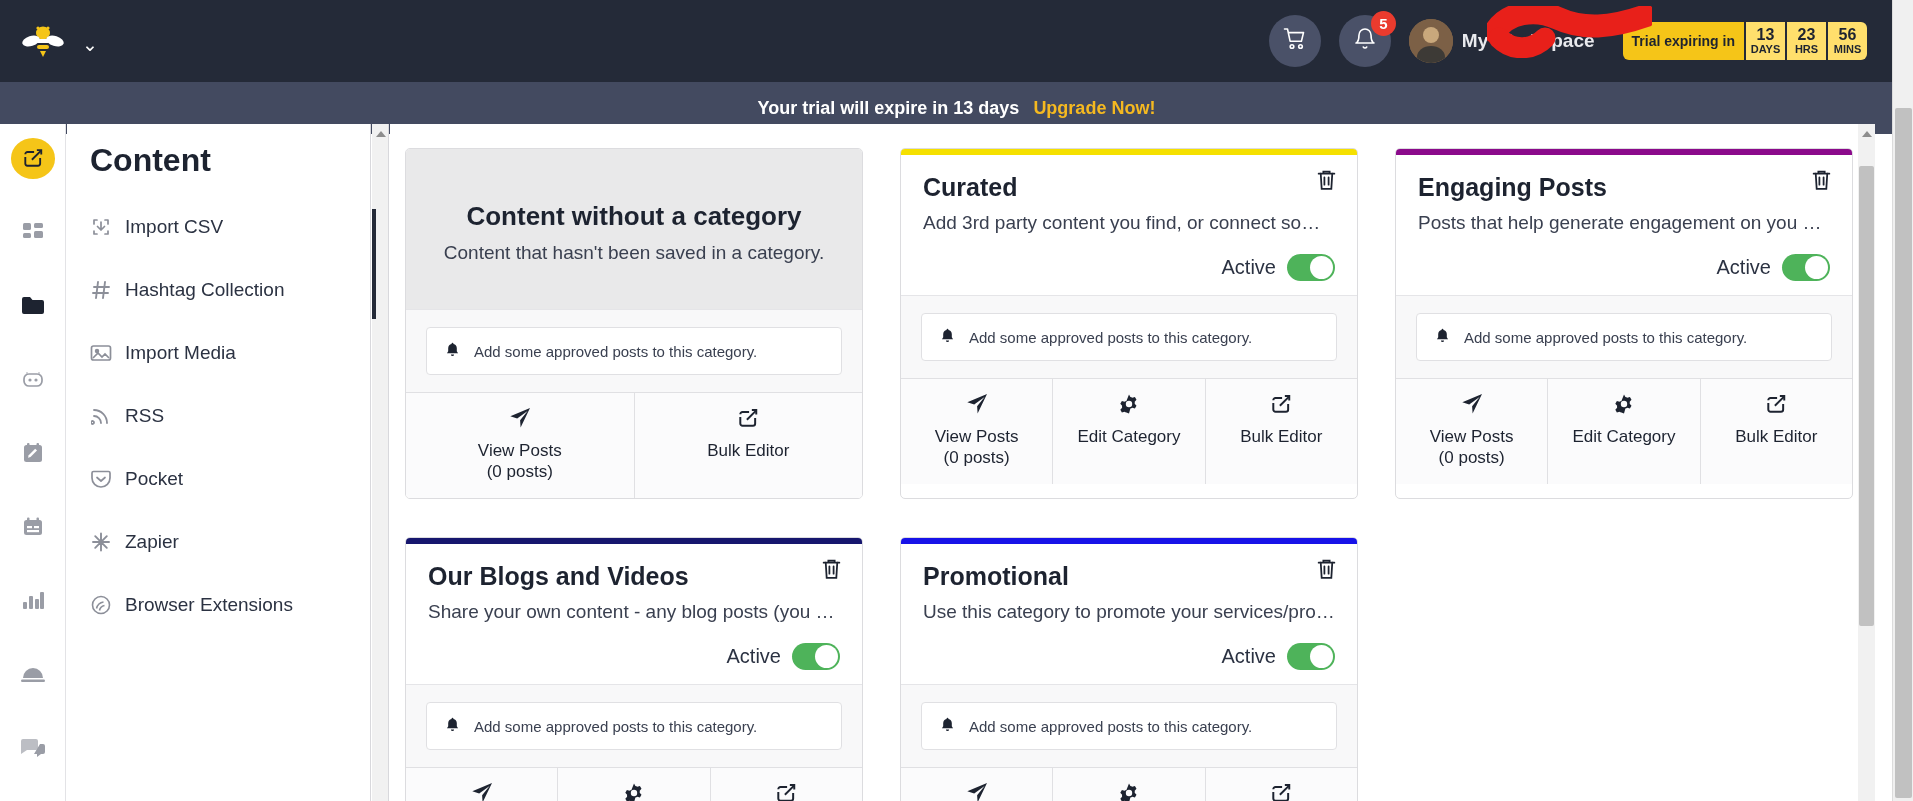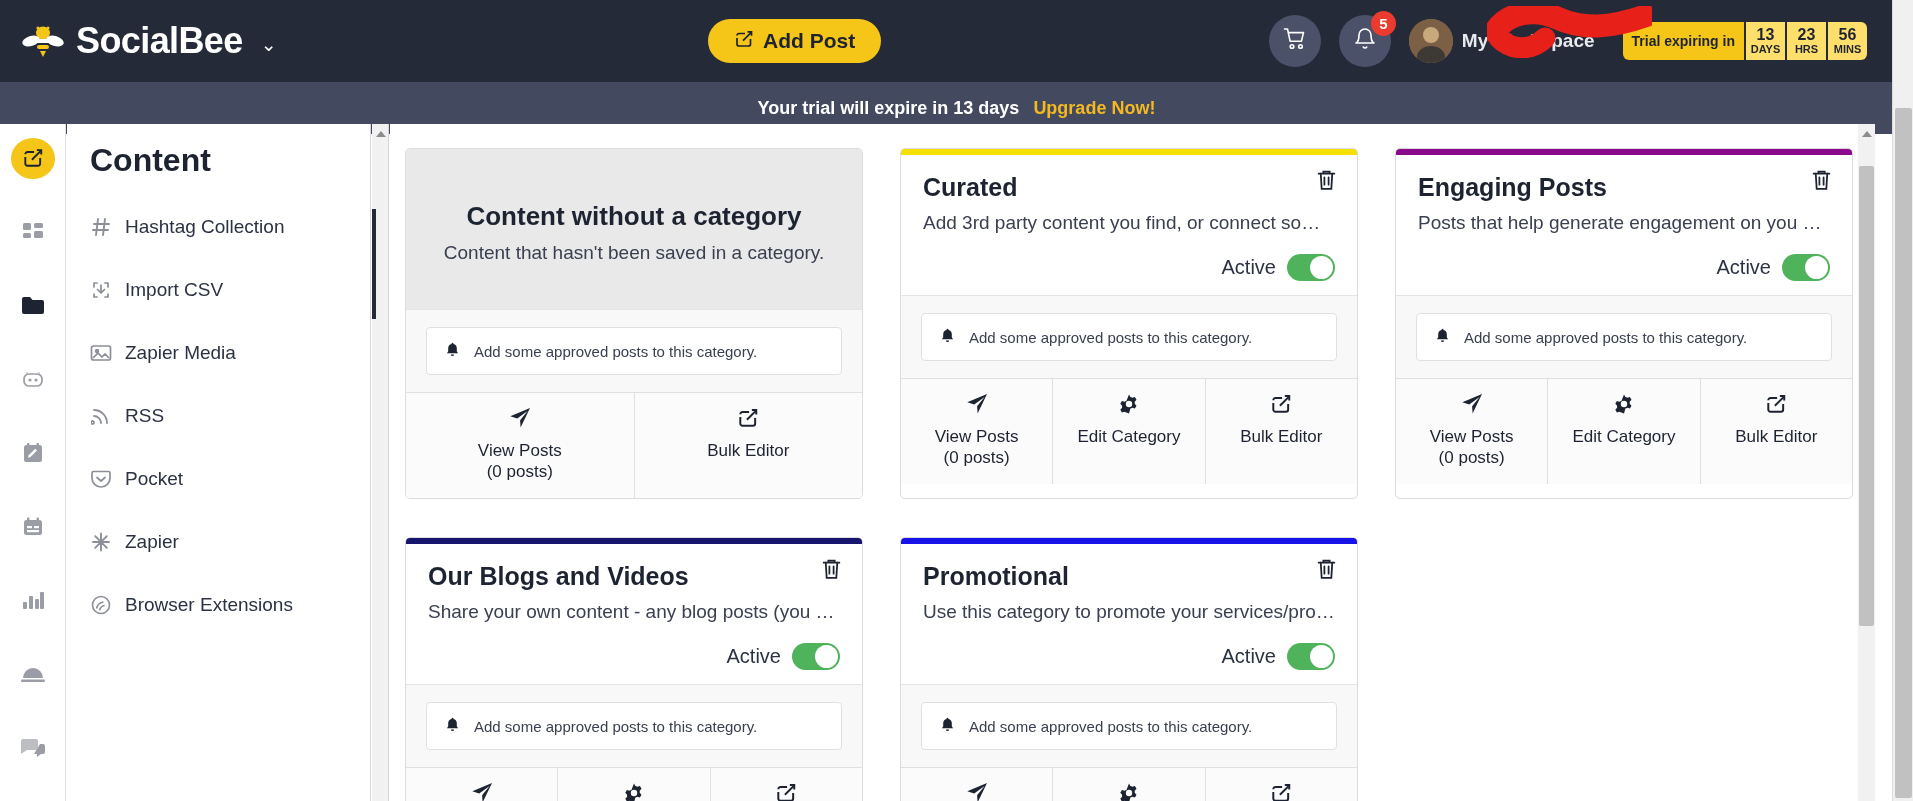--- a/index.html
+++ b/index.html
@@ -307,37 +307,23 @@
         <ellipse cx="21" cy="9" rx="7" ry="6.5" fill="#f5c518"></ellipse>
         <ellipse cx="9" cy="17" rx="9" ry="5" fill="#ffffff" transform="rotate(-18 9 17)"></ellipse>
         <ellipse cx="33" cy="17" rx="9" ry="5" fill="#ffffff" transform="rotate(18 33 17)"></ellipse>
         <rect x="14" y="15" width="14" height="4" rx="2" fill="#ffffff"></rect>
         <rect x="15" y="21" width="12" height="4" rx="2" fill="#f5c518"></rect>
         <path d="M18 27 L24 27 L21 33 Z" fill="#f5c518"></path>
         <circle cx="16" cy="4" r="1.6" fill="#f5c518"></circle>
         <circle cx="26" cy="4" r="1.6" fill="#f5c518"></circle>
       </svg>
     </span>
-    <span class="brand-name">SocialBee</span>
     <span class="brand-caret">⌄</span>
   </div>
 
-  <div class="addpost-wrap">
-    <button class="addpost">
-      <span>
-        <svg width="20" height="20" viewBox="0 0 20 20" fill="none" stroke="#1d2330" stroke-width="1.7">
-          <path d="M3 6.5a2 2 0 0 1 2-2h6"></path>
-          <path d="M16.5 10v5a2 2 0 0 1-2 2H5a2 2 0 0 1-2-2V9"></path>
-          <path d="M9 11.6 17.3 3.3"></path>
-            <path d="M13.5 2.8h4v4"></path>
-        </svg>
-      </span>
-      <span>Add Post</span>
-    </button>
-  </div>
 
   <div class="header-right">
     <div class="circle-btn" style="margin-right:18px;">
       <span>
         <svg width="26" height="26" viewBox="0 0 26 26" fill="none" stroke="#ffffff" stroke-width="1.6" stroke-linecap="round" stroke-linejoin="round">
           <path d="M2.5 3h3l2.6 12.2h11.3l2.1-8.6H7.1"></path>
           <circle cx="10" cy="20.5" r="1.8"></circle>
             <circle cx="18.5" cy="20.5" r="1.8"></circle>
         </svg>
       </span>
@@ -462,47 +448,47 @@
     </svg>
   </div>
 </div>
 
 <div class="sidebar">
   <div class="sidebar-title">Content</div>
 
 
   <div class="side-item">
     <span class="side-icon">
-      <svg width="20" height="20" viewBox="0 0 20 20" fill="none" stroke="currentColor" stroke-width="1.9" stroke-linecap="round">
-        <path d="M7 2 5 18M14 2l-2 16M3 7h15M2 13h15"></path>
-      </svg>
-    </span>
-    <span>Hashtag Collection</span>
-  </div>
-
-  <div class="side-item">
-    <span class="side-icon">
       <svg width="20" height="20" viewBox="0 0 20 20" fill="none" stroke="currentColor" stroke-width="1.7" stroke-linecap="round" stroke-linejoin="round">
         <path d="M3 3h3M14 3h3v4M3 3v4M3 14v3h3M17 14v3h-3"></path>
         <path d="M10 5v8M6.5 9.5 10 13l3.5-3.5"></path>
       </svg>
     </span>
     <span>Import CSV</span>
+  </div>
+
+  <div class="side-item">
+    <span class="side-icon">
+      <svg width="20" height="20" viewBox="0 0 20 20" fill="none" stroke="currentColor" stroke-width="1.9" stroke-linecap="round">
+        <path d="M7 2 5 18M14 2l-2 16M3 7h15M2 13h15"></path>
+      </svg>
+    </span>
+    <span>Hashtag Collection</span>
   </div>
 
 
   <div class="side-item">
     <span class="side-icon">
       <svg width="22" height="18" viewBox="0 0 22 18" fill="none" stroke="currentColor" stroke-width="1.7">
         <rect x="1.5" y="2" width="19" height="14" rx="2"></rect>
         <circle cx="7" cy="7" r="1.4" fill="currentColor"></circle>
         <path d="M3 14l5-5 4 4 3-3 4 4" fill="none"></path>
       </svg>
     </span>
-    <span>Zapier Media</span>
+    <span>Import Media</span>
   </div>
 
   <div class="side-item">
     <span class="side-icon">
       <svg width="20" height="20" viewBox="0 0 20 20" fill="none" stroke="currentColor" stroke-width="1.8" stroke-linecap="round">
         <path d="M3 16.5A1.5 1.5 0 1 1 3 16.49"></path>
         <path d="M3 10a7 7 0 0 1 7 7"></path>
         <path d="M3 4a13 13 0 0 1 13 13"></path>
       </svg>
     </span>

